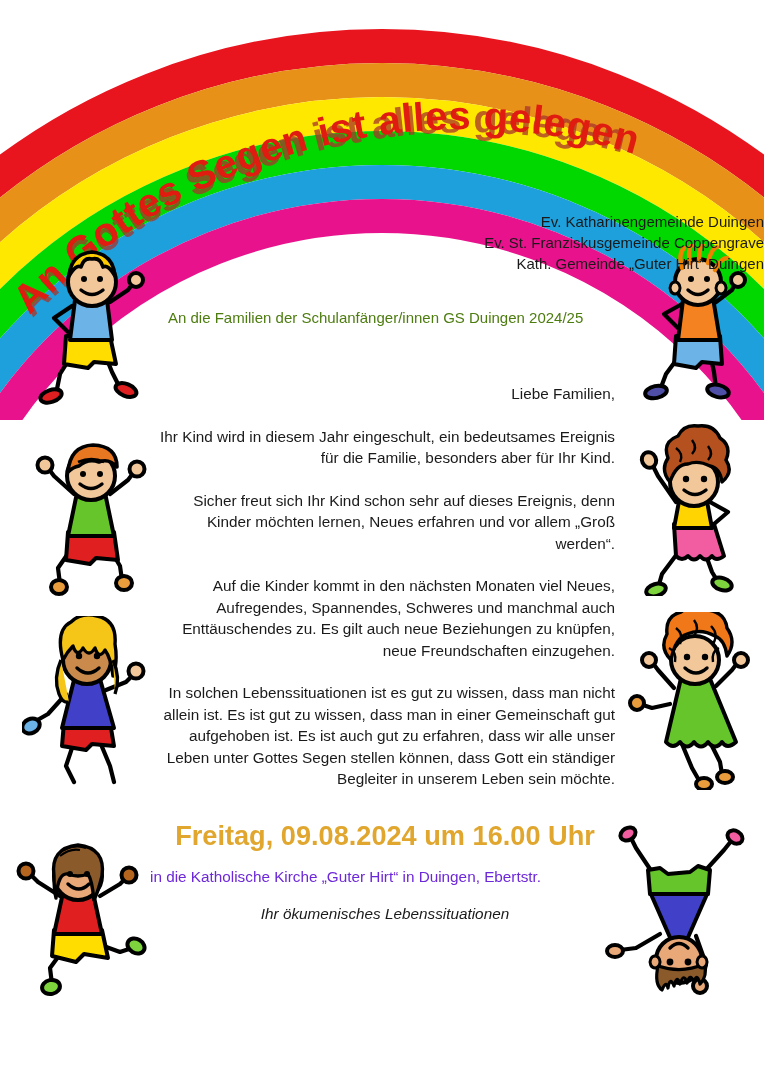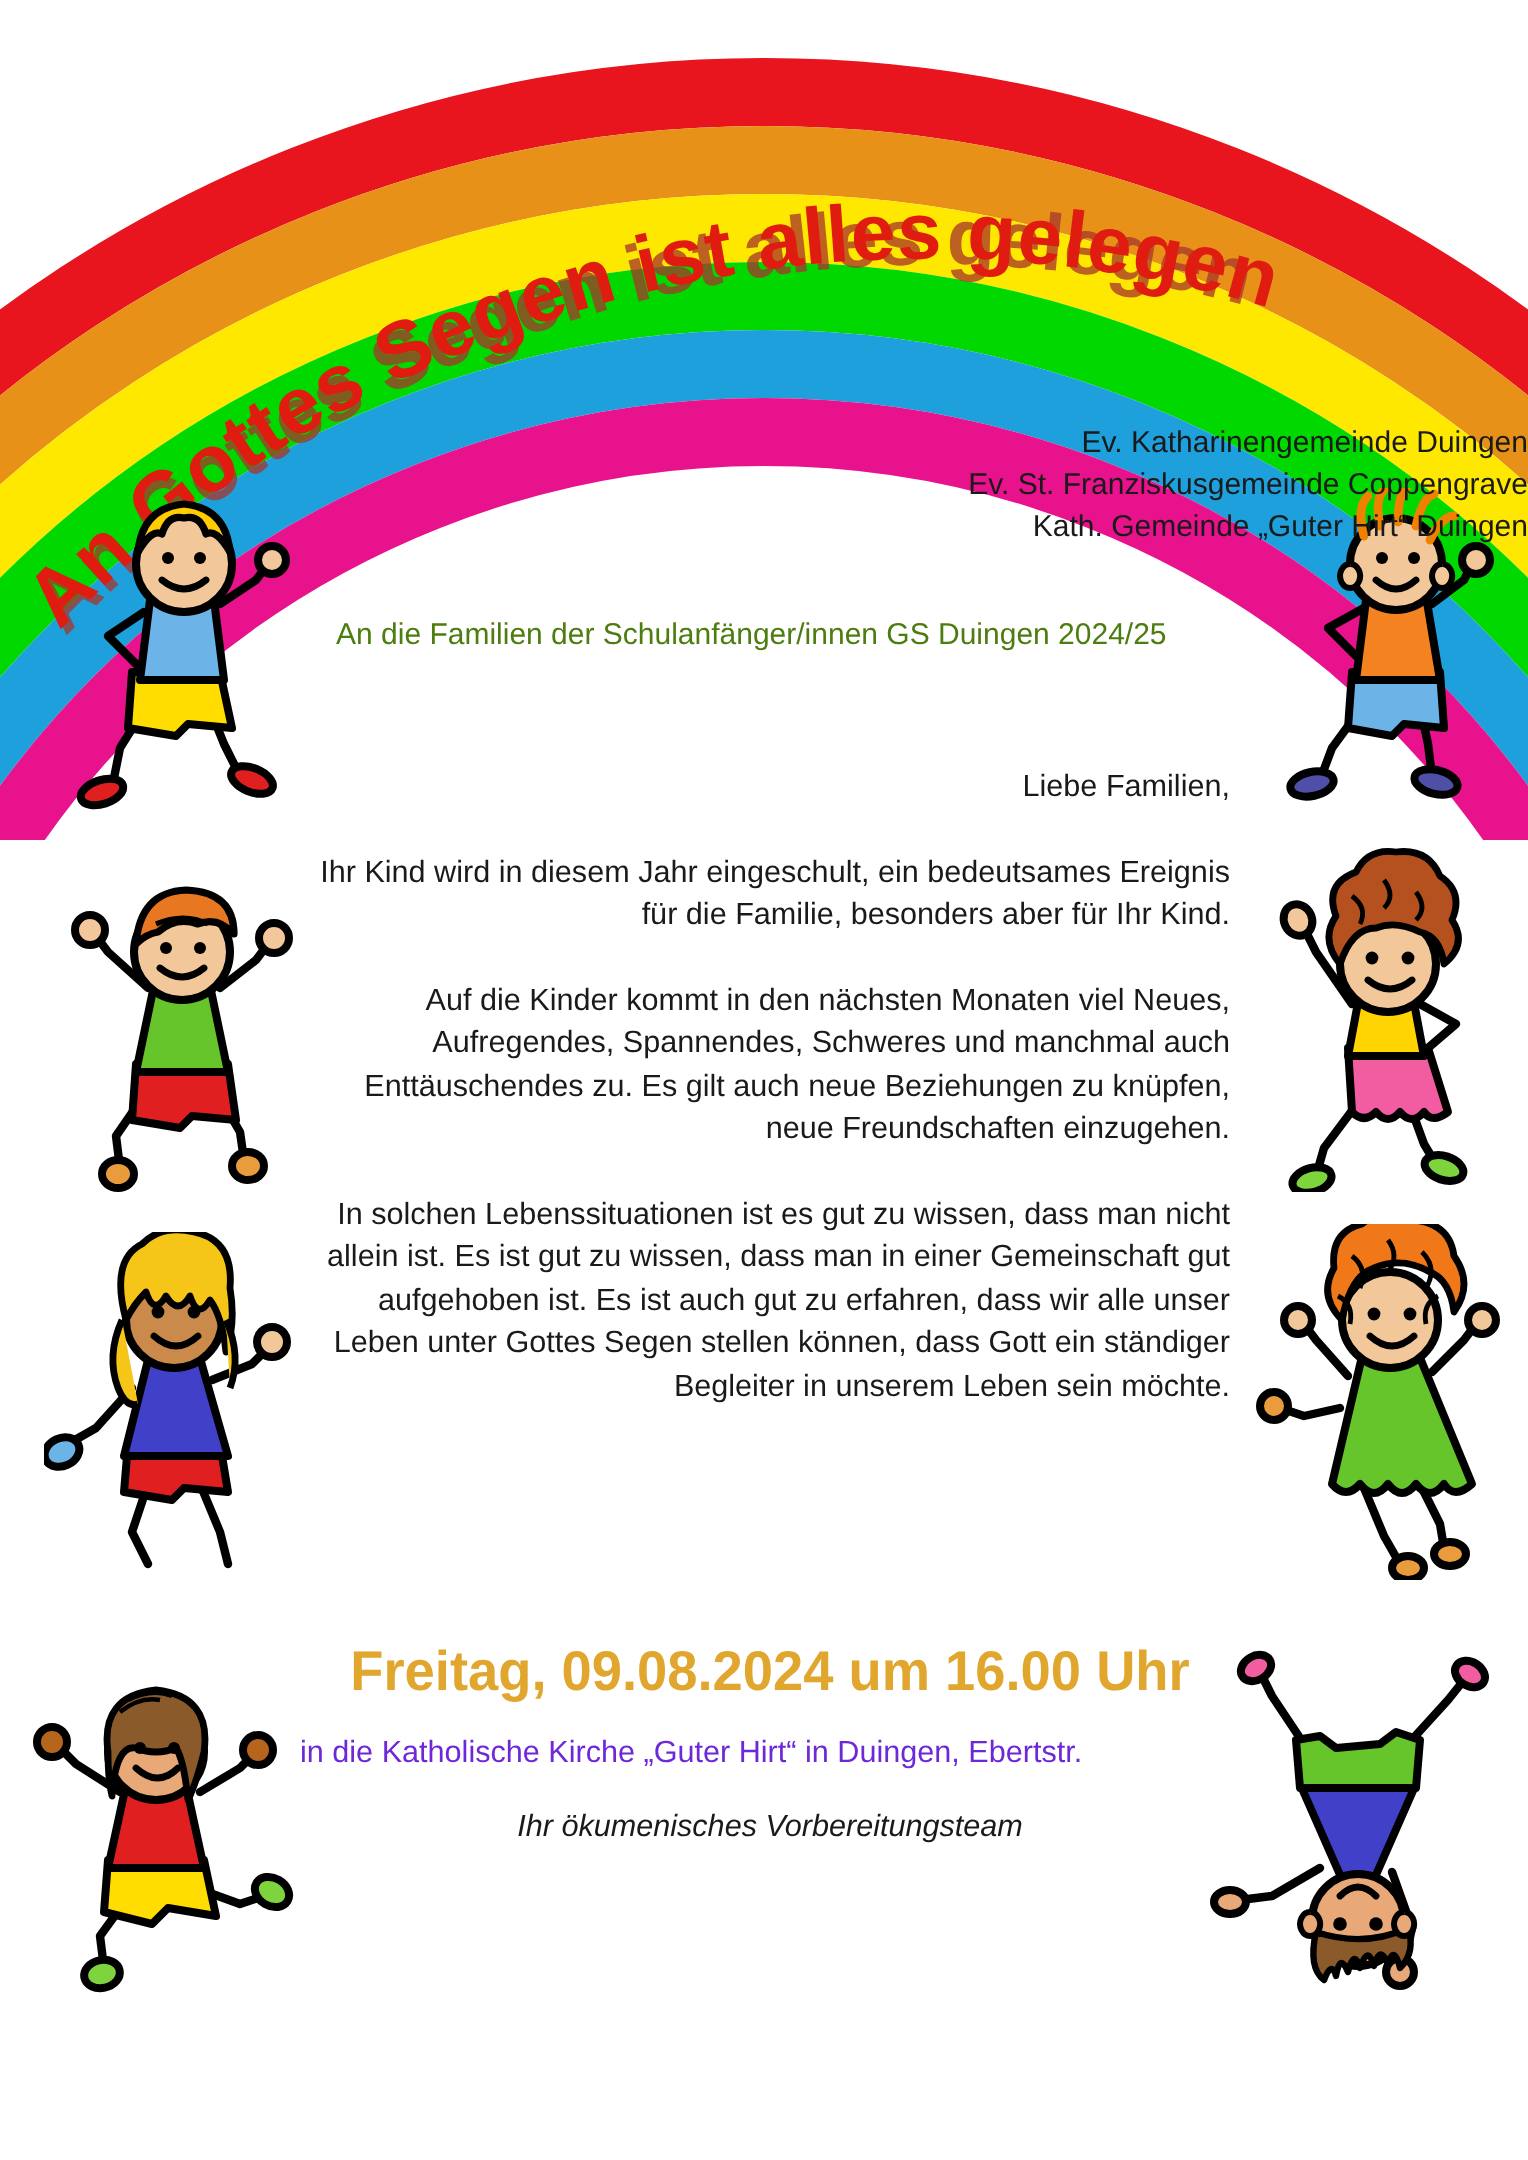--- a/index.html
+++ b/index.html
@@ -382,25 +382,26 @@
       <div>Ev. Katharinengemeinde Duingen</div>
       <div>Ev. St. Franziskusgemeinde Coppengrave</div>
       <div>Kath. Gemeinde „Guter Hirt“ Duingen</div>
     </div>
 
     <div class="addressee">An die Familien der Schulanfänger/innen GS Duingen 2024/25</div>
 
     <div class="body-block">
       <p>Liebe Familien,</p>
       <p>Ihr Kind wird in diesem Jahr eingeschult, ein bedeutsames Ereignis für die Familie, besonders aber für Ihr Kind.</p>
+      <p>Sicher freut sich Ihr Kind schon sehr auf dieses Ereignis, denn Kinder möchten lernen, Neues erfahren und vor allem „Groß werden“.</p>
       <p>Auf die Kinder kommt in den nächsten Monaten viel Neues, Aufregendes, Spannendes, Schweres und manchmal auch Enttäuschendes zu. Es gilt auch neue Beziehungen zu knüpfen, neue Freundschaften einzugehen.</p>
       <p>In solchen Lebenssituationen ist es gut zu wissen, dass man nicht allein ist. Es ist gut zu wissen, dass man in einer Gemeinschaft gut aufgehoben ist. Es ist auch gut zu erfahren, dass wir alle unser Leben unter Gottes Segen stellen können, dass Gott ein ständiger Begleiter in unserem Leben sein möchte.</p>
     </div>
 
     <div class="date-line">Freitag, 09.08.2024 um 16.00 Uhr</div>
 
     <div class="venue-line">in die Katholische Kirche „Guter Hirt“ in Duingen, Ebertstr.</div>
 
-    <div class="signature">Ihr ökumenisches Vorbereitungsteam</div>
+    <div class="signature">Ihr ökumenisches Lebenssituationen</div>
 
   </div>
 
 </div>
 
 </body></html>

